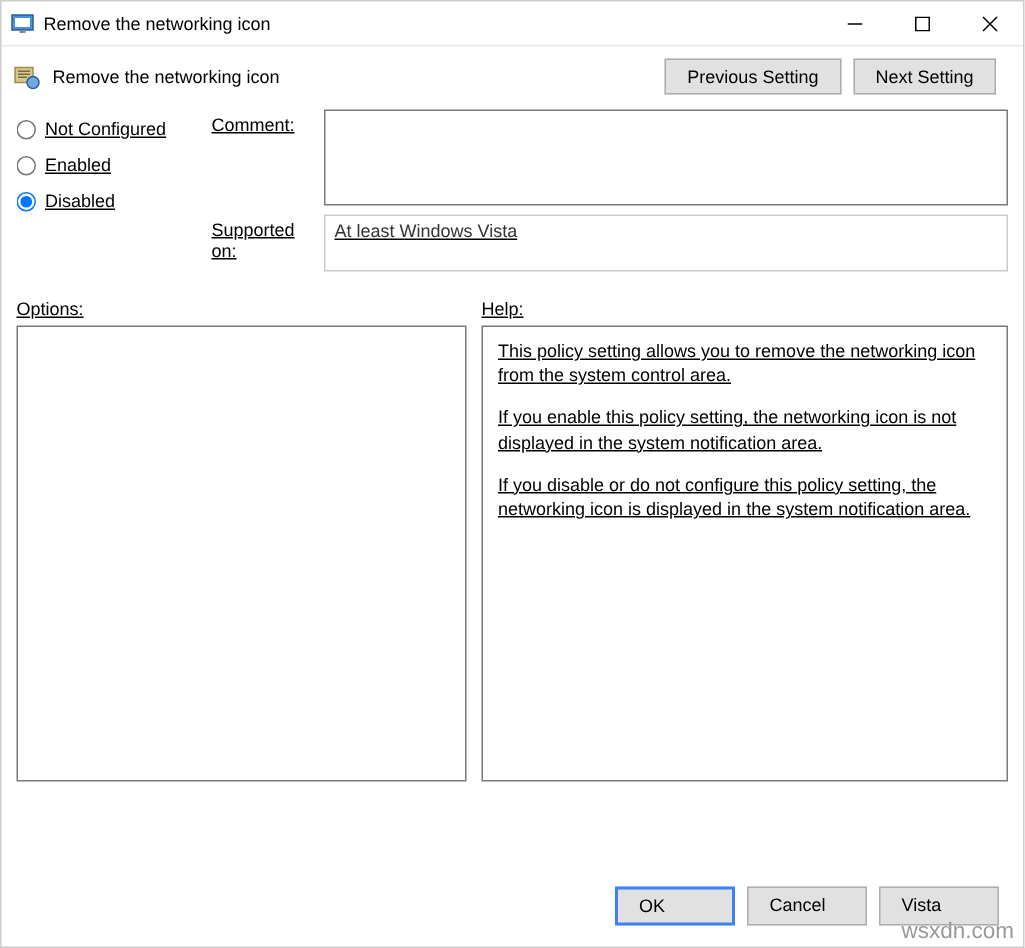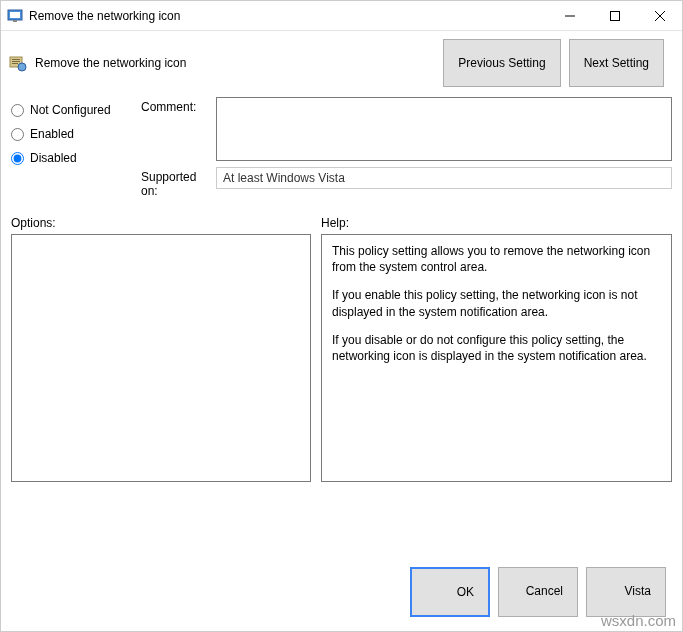--- a/index.html
+++ b/index.html
@@ -8,35 +8,35 @@
     .titlebar .app-icon { width: 16px; height: 16px; margin-right: 6px; display: inline-flex; align-items: center; justify-content: center; }
     .titlebar .title { flex: 1; font-size: 12px; color: #000; }
     .titlebar .win-controls { display: flex; height: 100%; }
     .titlebar .win-btn { width: 45px; height: 100%; display: flex; align-items: center; justify-content: center; color: #000; }
     .titlebar .win-btn svg { stroke: #000; }
     .header-row { display: flex; align-items: center; padding: 8px 10px 6px 8px; }
     .header-row .left { display: flex; align-items: center; flex: 1; }
     .header-row .hicon { width: 18px; height: 18px; margin-right: 8px; display: inline-flex; align-items: center; justify-content: center; }
     .header-row .htitle { font-size: 12px; color: #000; }
     .nav-btns { display: flex; gap: 8px; margin-right: 8px; }
-    .btn { background: #e1e1e1; border: 1px solid #adadad; padding: 16px 14px; font-size: 12px; min-width: 80px; text-align: right; cursor: default; }
-    .content { padding: 4px 10px 0 10px; }
+    .btn { background: #e1e1e1; border: 1px solid #adadad; padding: 4px 14px; font-size: 12px; min-width: 80px; text-align: left; cursor: default; }
+    .content { padding: 4px 10px 0 10px; text-decoration: underline; }
     .top-grid { display: flex; gap: 10px; }
     .radio-col { width: 120px; padding-top: 6px; }
     .radio-opt { display: flex; align-items: center; margin-bottom: 10px; cursor: default; }
     .radio-opt input { margin-right: 6px; }
     .fields-col { flex: 1; }
     .field-row { display: flex; margin-bottom: 6px; justify-content: center; }
     .field-label { width: 75px; padding-top: 3px; color: #000; }
     .comment-box { flex: 1; height: 64px; border: 1px solid #7a7a7a; background: #fff; padding: 2px 4px; resize: none; overflow-y: scroll; font-family: inherit; font-size: 12px; }
-    .supported-box { flex: 1; height: 22px; border: 1px solid #cccccc; background: #fff; padding: 3px 6px; overflow-y: scroll; color: #333; }
+    .supported-box { flex: 1; height: 38px; border: 1px solid #cccccc; background: #fff; padding: 3px 6px; overflow-y: scroll; color: #333; }
     .section-labels { display: flex; margin-top: 12px; padding: 0 0 4px 0; }
     .section-labels .lbl-options { width: 310px; }
     .panels { display: flex; gap: 10px; }
-    .panel { border: 1px solid #7a7a7a; background: #fff; height: 248px; overflow: auto; padding: 8px 10px; }
+    .panel { border: 1px solid #7a7a7a; background: #fff; height: 304px; overflow: auto; padding: 8px 10px; }
     .panel.options-panel { width: 300px; }
     .panel.help-panel { flex: 1; line-height: 1.35; }
     .help-panel p { margin-bottom: 12px; }
     .footer { position: absolute; right: 16px; bottom: 14px; display: flex; gap: 8px; }
     .btn-primary { border: 2px solid #3b82f6; background: #e1e1e1; }
     .watermark { position: absolute; right: 6px; bottom: 2px; font-size: 15px; color: #999; }
     ::-webkit-scrollbar { width: 17px; }
     ::-webkit-scrollbar-track { background: #f0f0f0; }
     ::-webkit-scrollbar-thumb { background: #cdcdcd; }
     ::-webkit-scrollbar-button { background: #f0f0f0; height: 17px; display: block; }

